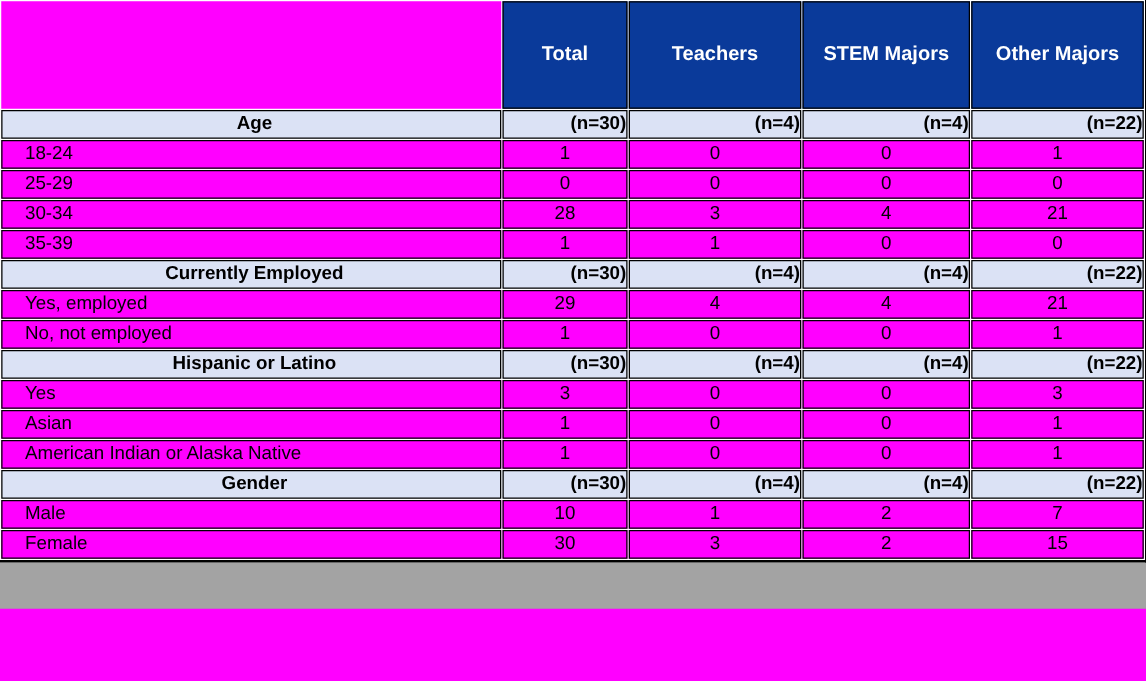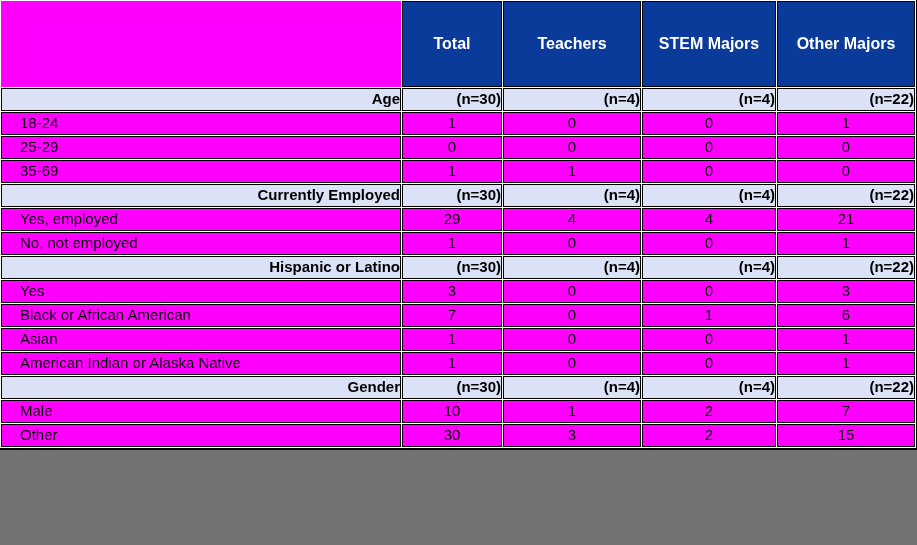--- a/index.html
+++ b/index.html
@@ -6,22 +6,22 @@
     margin: 0;
     padding: 0;
     background: #ff00ff;
     width: 917px;
     height: 545px;
     overflow: hidden;
     font-family: "Liberation Sans", sans-serif;
   }
   .page {
     width: 917px;
-    height: 545px;
-    background: #737373;
+    height: 487px;
+    background: #a3a3a3;
   }
   table.tbl {
     border-collapse: separate;
     border-spacing: 1px;
     background: #ffffff;          
     table-layout: fixed;
     width: 917px;
     border-right: 2px solid #000;
     border-bottom: 2px solid #000;
   }
@@ -57,21 +57,21 @@
 
   tr.section-row > th,
   tr.section-row > td {
     background: #dbe2f5;
     color: #000000;
     font-weight: bold;
     height: 23px;
     vertical-align: middle;
   }
   tr.section-row > th.label {
-    text-align: right;
+    text-align: center;
     padding-left: 5px;
   }
   tr.section-row > td.count {
     text-align: right;
   }
 
   tr.data-row > td {
     background: #ff00ff;
     color: #000000;
     height: 23px;
@@ -124,21 +124,28 @@
           <td class="num">1</td>
         </tr>
         <tr class="data-row">
           <td class="rowlabel">25-29</td>
           <td class="num">0</td>
           <td class="num">0</td>
           <td class="num">0</td>
           <td class="num">0</td>
         </tr>
         <tr class="data-row">
-          <td class="rowlabel">35-69</td>
+          <td class="rowlabel">30-34</td>
+          <td class="num">28</td>
+          <td class="num">3</td>
+          <td class="num">4</td>
+          <td class="num">21</td>
+        </tr>
+        <tr class="data-row">
+          <td class="rowlabel">35-39</td>
           <td class="num">1</td>
           <td class="num">1</td>
           <td class="num">0</td>
           <td class="num">0</td>
         </tr>
         <tr class="section-row">
           <th class="label">Currently Employed</th>
           <td class="count">(n=30)</td>
           <td class="count">(n=4)</td>
           <td class="count">(n=4)</td>
@@ -166,27 +173,20 @@
           <td class="count">(n=22)</td>
         </tr>
         <tr class="data-row">
           <td class="rowlabel">Yes</td>
           <td class="num">3</td>
           <td class="num">0</td>
           <td class="num">0</td>
           <td class="num">3</td>
         </tr>
         <tr class="data-row">
-          <td class="rowlabel">Black or African American</td>
-          <td class="num">7</td>
-          <td class="num">0</td>
-          <td class="num">1</td>
-          <td class="num">6</td>
-        </tr>
-        <tr class="data-row">
           <td class="rowlabel">Asian</td>
           <td class="num">1</td>
           <td class="num">0</td>
           <td class="num">0</td>
           <td class="num">1</td>
         </tr>
         <tr class="data-row">
           <td class="rowlabel">American Indian or Alaska Native</td>
           <td class="num">1</td>
           <td class="num">0</td>
@@ -201,21 +201,21 @@
           <td class="count">(n=22)</td>
         </tr>
         <tr class="data-row">
           <td class="rowlabel">Male</td>
           <td class="num">10</td>
           <td class="num">1</td>
           <td class="num">2</td>
           <td class="num">7</td>
         </tr>
         <tr class="data-row">
-          <td class="rowlabel">Other</td>
+          <td class="rowlabel">Female</td>
           <td class="num">30</td>
           <td class="num">3</td>
           <td class="num">2</td>
           <td class="num">15</td>
         </tr>
       </tbody>
   </table>
 </div>
 
 </body></html>

